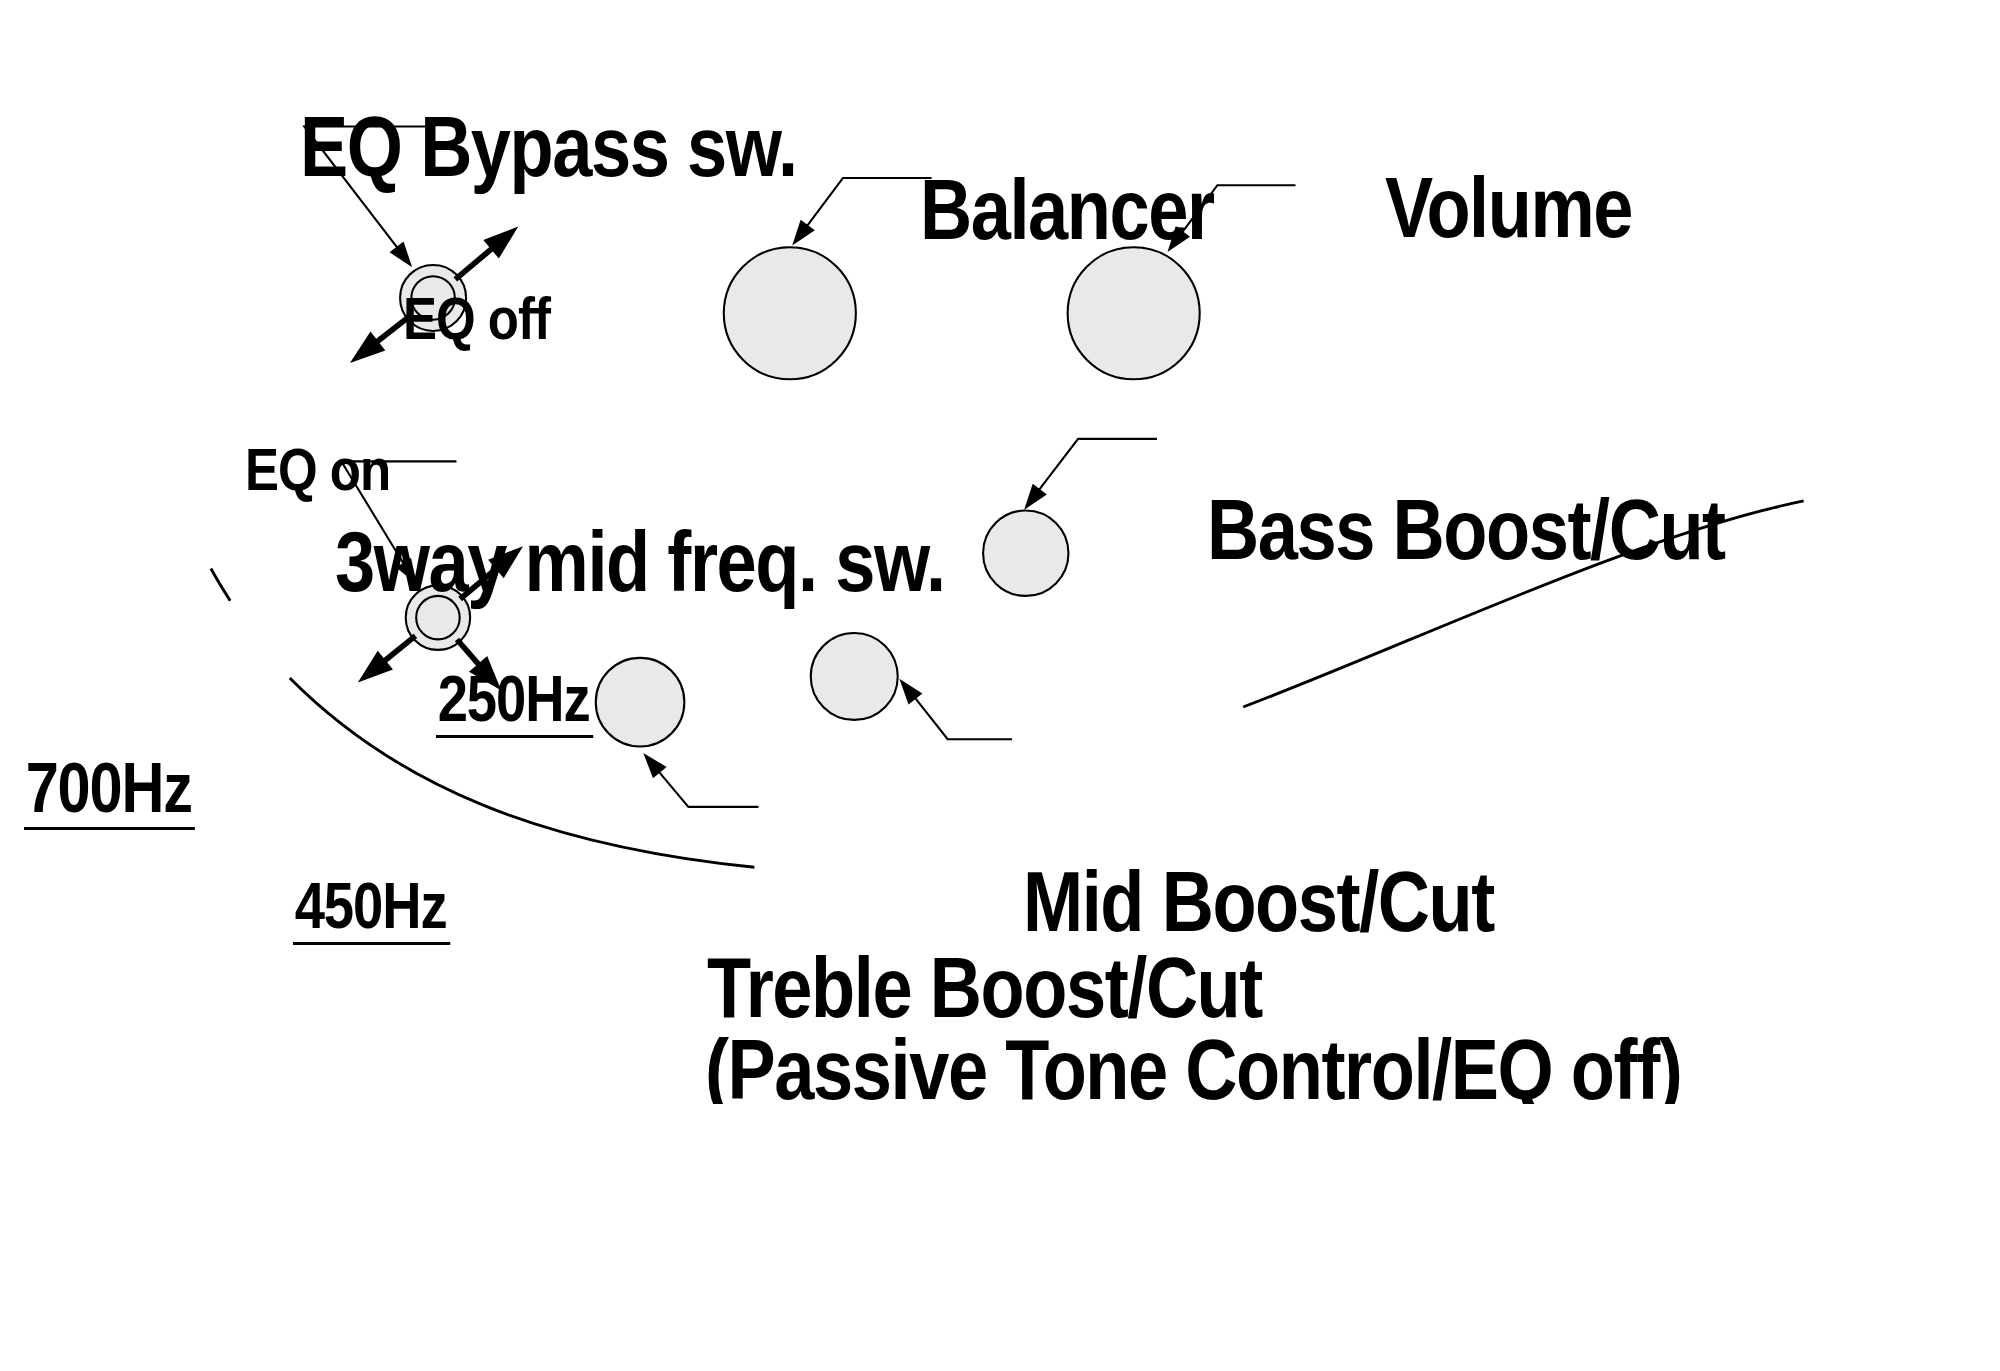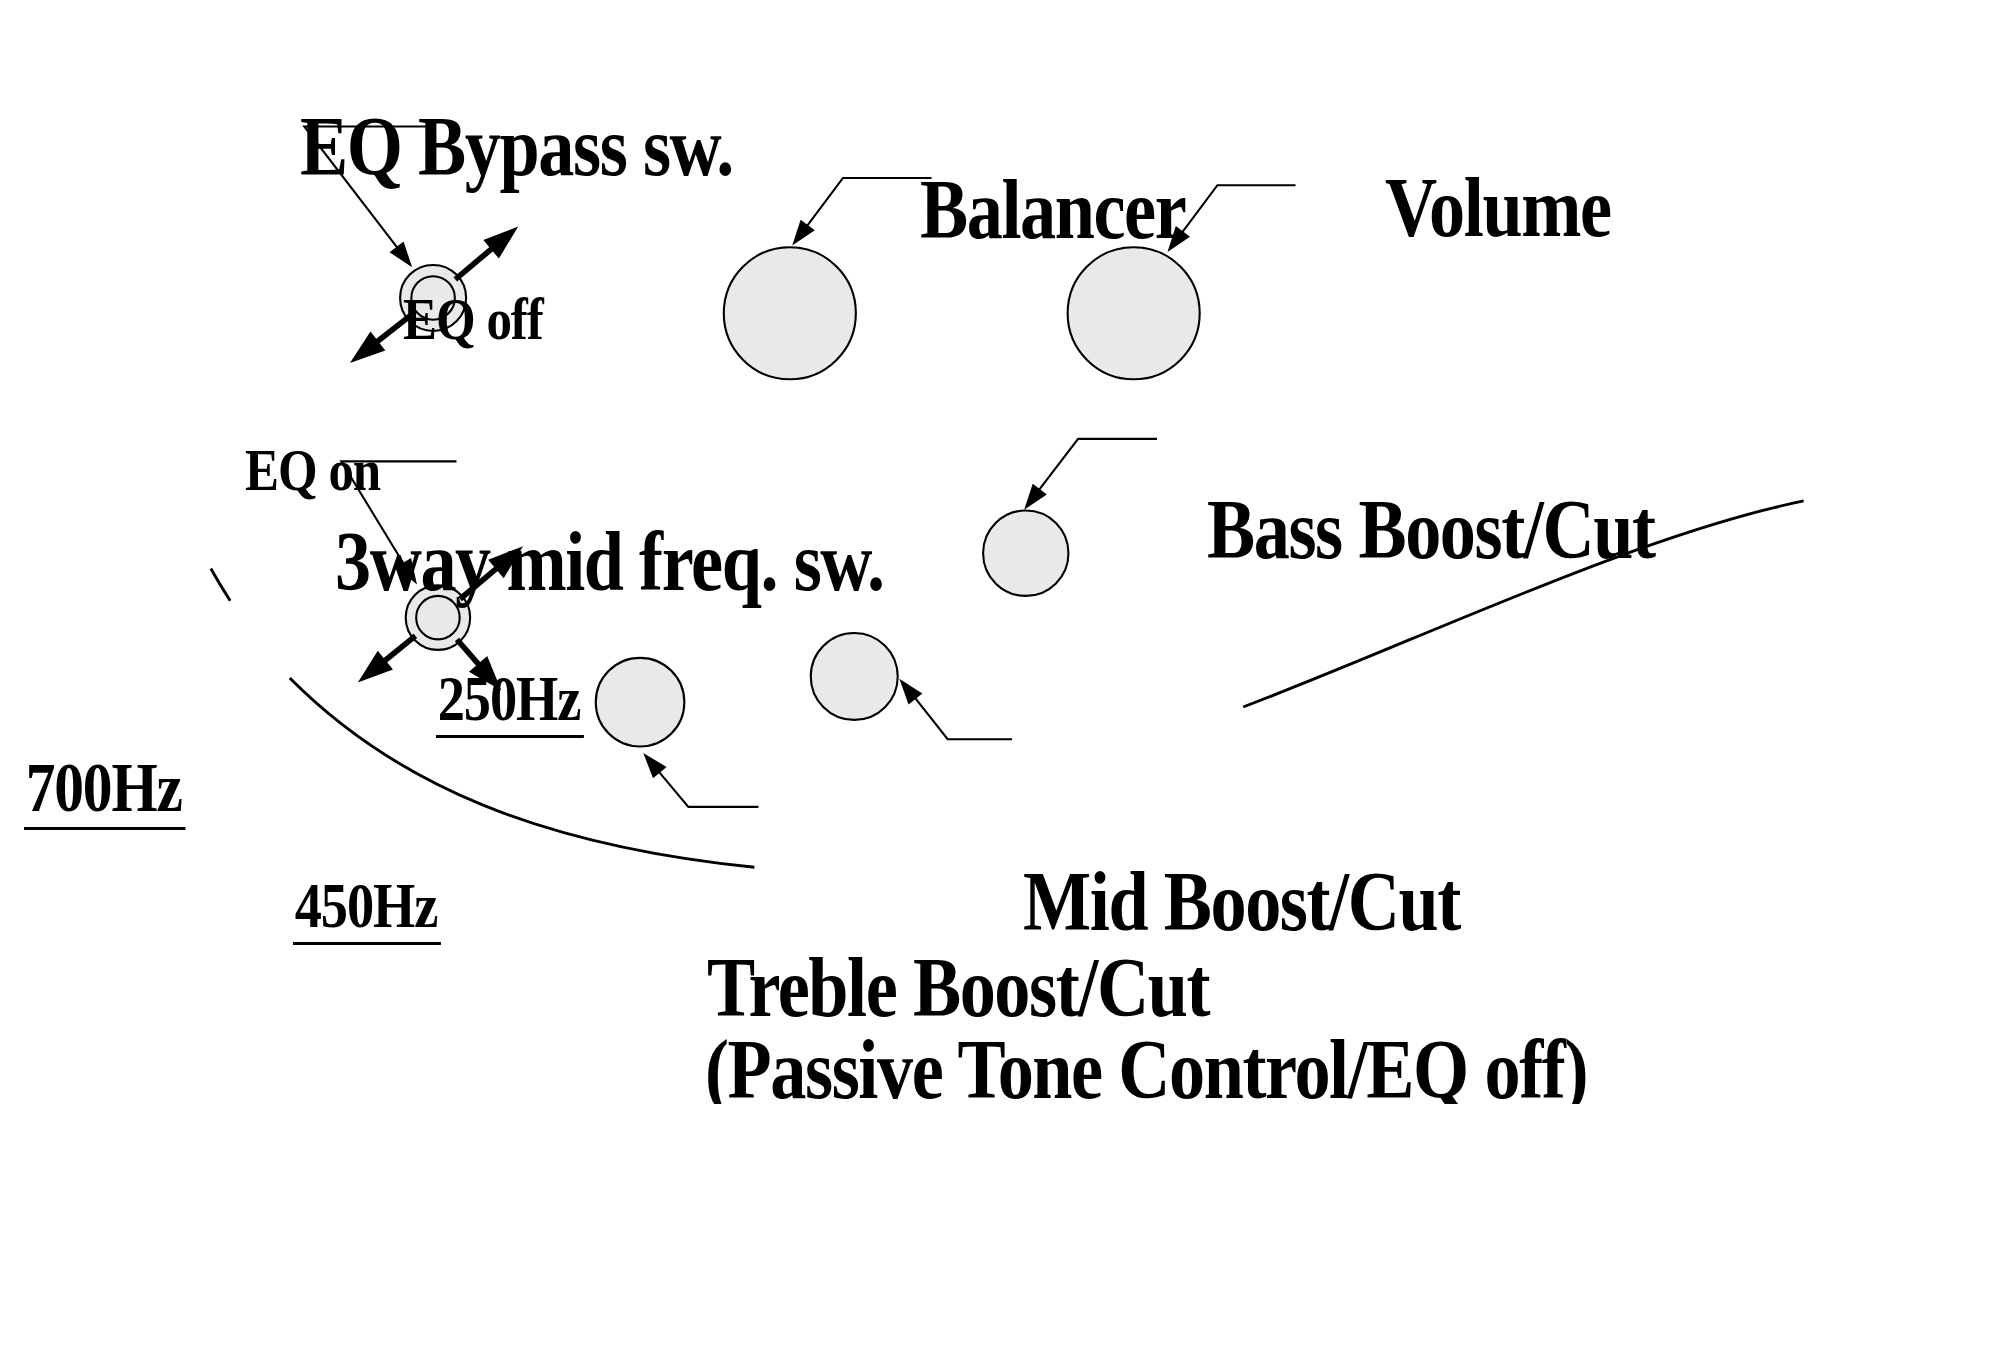--- a/index.html
+++ b/index.html
@@ -7,21 +7,21 @@
     --line:#000000;
     --knob-fill:#e9e9e9;
     --text:#000000;
   }
   html,body{margin:0;padding:0;background:var(--bg);}
   .canvas{
     position:relative;
     width:2000px;height:1104px;
     background:var(--bg);
     overflow:hidden;
-    font-family:Liberation Serif, serif;
+    font-family:Liberation Sans, sans-serif;
   }
   .layer{position:absolute;left:0;top:0;width:100%;height:100%;}
   
   .knob{fill:var(--knob-fill);stroke:var(--line);stroke-width:2.6;}
   .leader{fill:none;stroke:var(--line);stroke-width:2.6;}
   .outline{fill:none;stroke:var(--line);stroke-width:3.6;}
   .toggle-shaft{stroke:var(--line);stroke-width:7;}
   .head{fill:var(--line);stroke:none;}
   
   .lbl{

